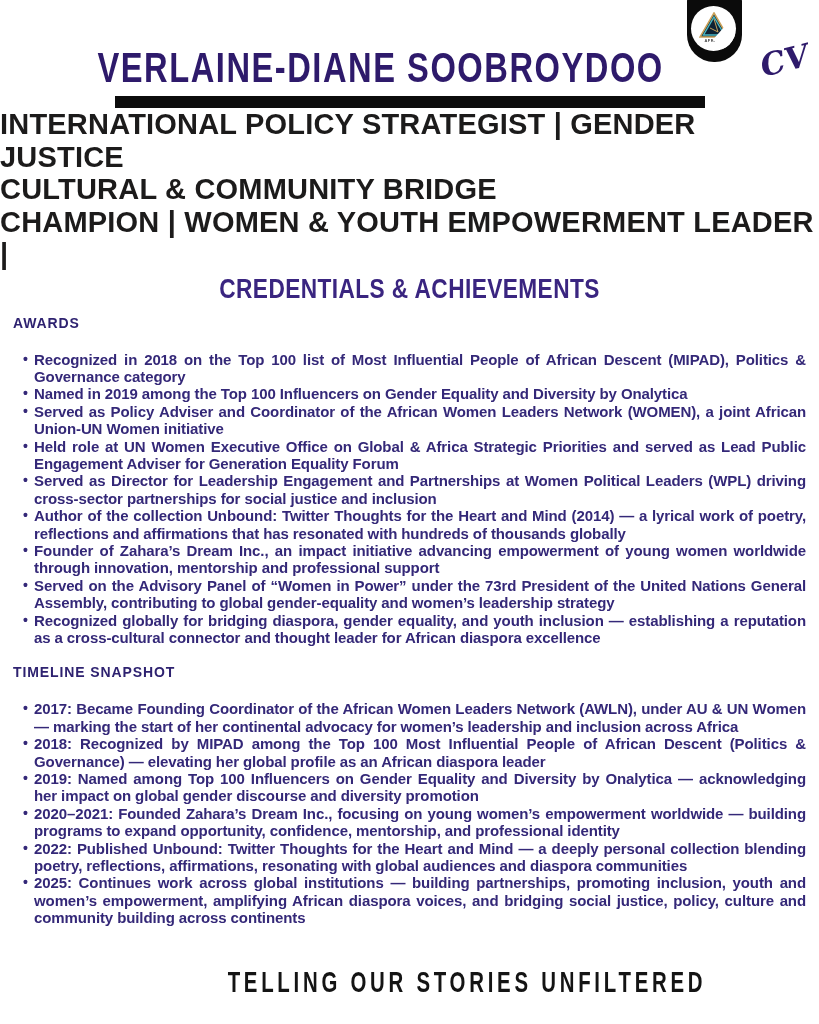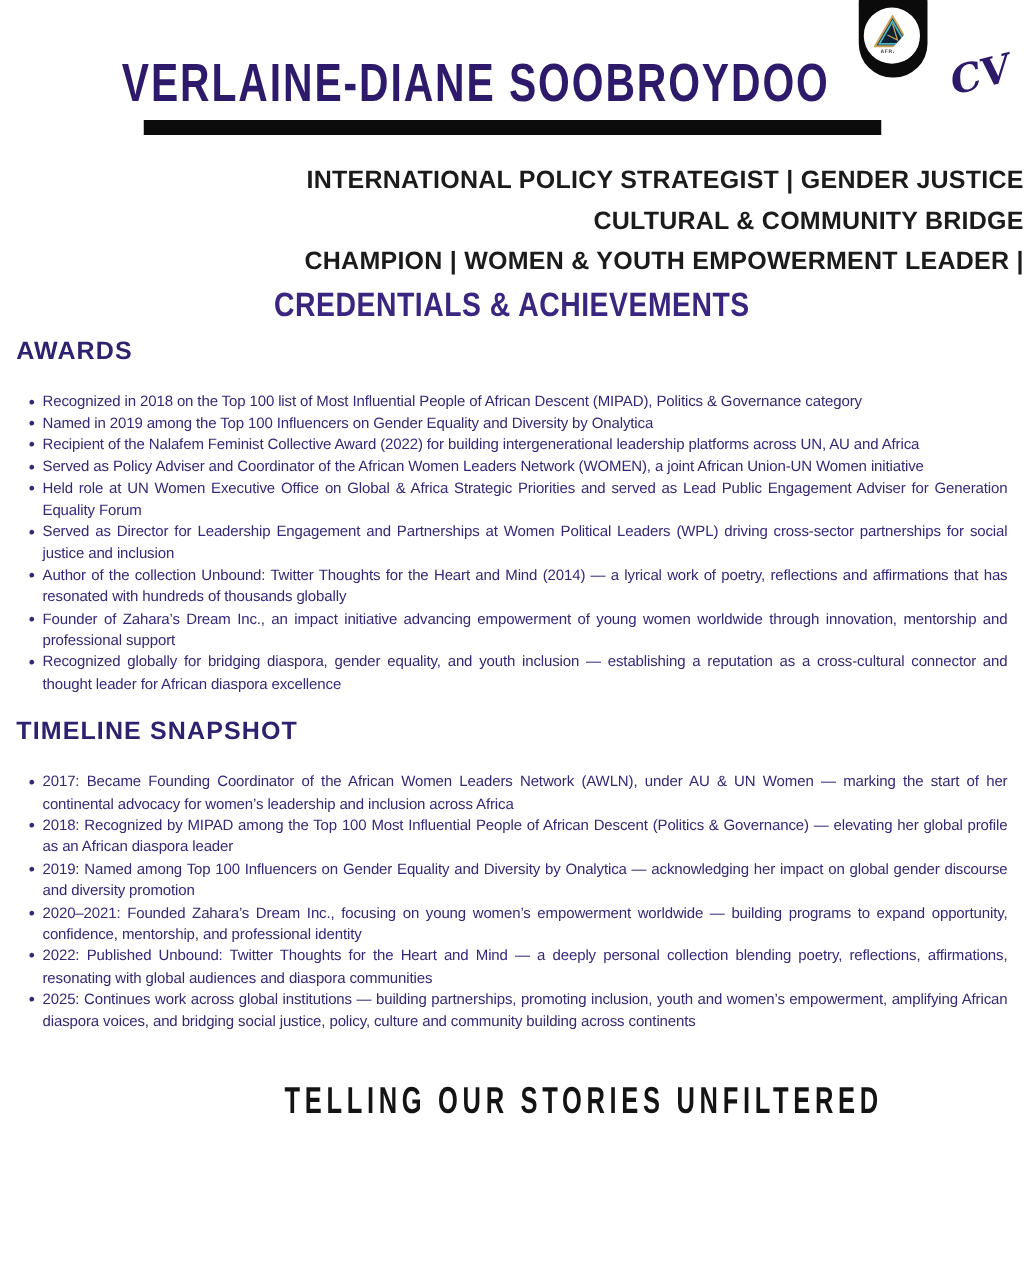--- a/index.html
+++ b/index.html
@@ -45,46 +45,46 @@
   }
   .cv-mark{
     display:inline-block;vertical-align:middle;margin-left:4px;
     color:var(--title-purple);
     font-family:"DejaVu Serif",serif;font-style:italic;font-weight:bold;
     font-size:31px;line-height:1;
     transform:rotate(-14deg) translateY(-7px);
   }
   .title-bar{width:590px;height:12px;background:var(--bar-black);margin:7px auto 0;}
   .subtitle{
-    margin-top:20px;text-align:right;
-    font-size:20px;font-weight:bold;color:var(--subtitle-black);
+    margin-top:0;text-align:left;
+    font-size:29px;font-weight:bold;color:var(--subtitle-black);
     line-height:32.5px;letter-spacing:0.2px;
   }
   .credentials{
     margin-top:5px;text-align:center;white-space:nowrap;
   }
   .credentials span{
     display:inline-block;font-size:27px;font-weight:bold;color:#3a2580;
     letter-spacing:0.5px;transform:scaleX(0.84);transform-origin:center;line-height:1;
   }
   
   .content{padding:0 13px;}
   .section-heading{
-    margin:0;font-size:20px;font-weight:bold;color:var(--heading-purple);
+    margin:0;font-size:14px;font-weight:bold;color:var(--heading-purple);
     letter-spacing:0.9px;
   }
   .section-awards .section-heading{margin-top:12px;}
   .section-timeline .section-heading{margin-top:18px;}
   ul.bullets{
     list-style:none;margin:20px 0 0 0;padding:0 0 0 12px;
   }
   ul.bullets li{
     position:relative;padding-left:9px;
     text-align:justify;
-    font-size:12px;font-weight:normal;color:var(--body-purple);
+    font-size:15px;font-weight:bold;color:var(--body-purple);
     line-height:17.4px;letter-spacing:-0.1px;
   }
   ul.bullets li::before{
     content:"\2022";position:absolute;left:-2px;top:0;font-size:14px;
   }
   
   .footer{margin-top:40px;text-align:right;white-space:nowrap;}
   .footer span{
     display:inline-block;font-size:30px;font-weight:bold;color:var(--footer-black);
     letter-spacing:5.5px;transform:scaleX(0.68);transform-origin:center;line-height:1;
@@ -120,26 +120,26 @@
     <span>CREDENTIALS &amp; ACHIEVEMENTS</span>
   </div>
 </header>
 
 <main class="content">
   <section class="section-awards">
     <h2 class="section-heading">AWARDS</h2>
     <ul class="bullets">
         <li>Recognized in 2018 on the Top 100 list of Most Influential People of African Descent (MIPAD), Politics &amp; Governance category</li>
         <li>Named in 2019 among the Top 100 Influencers on Gender Equality and Diversity by Onalytica</li>
-        <li>Recipient of the Nalafem Feminist Collective Award (2022) for building intergenerational leadership platforms across UN, AU and Africa</li>
         <li>Served as Policy Adviser and Coordinator of the African Women Leaders Network (WOMEN), a joint African Union-UN Women initiative</li>
         <li>Held role at UN Women Executive Office on Global &amp; Africa Strategic Priorities and served as Lead Public Engagement Adviser for Generation Equality Forum</li>
         <li>Served as Director for Leadership Engagement and Partnerships at Women Political Leaders (WPL)  driving cross-sector partnerships for social justice and inclusion</li>
         <li>Author of the collection Unbound: Twitter Thoughts for the Heart and Mind (2014) — a lyrical work of poetry, reflections and affirmations that has resonated with hundreds of thousands globally</li>
         <li>Founder of Zahara’s Dream Inc., an impact initiative advancing empowerment of young women worldwide through innovation, mentorship and professional support</li>
+        <li>Served on the Advisory Panel of “Women in Power” under the 73rd President of the United Nations General Assembly, contributing to global gender-equality and women’s leadership strategy</li>
         <li>Recognized globally for bridging diaspora, gender equality, and youth inclusion — establishing a reputation as a cross-cultural connector and thought leader for African diaspora excellence</li>
       </ul>
   </section>
 
   <section class="section-timeline">
     <h2 class="section-heading">TIMELINE SNAPSHOT</h2>
     <ul class="bullets">
         <li>2017: Became Founding Coordinator of the African Women Leaders Network (AWLN), under AU &amp; UN Women — marking the start of her continental advocacy for women’s leadership and inclusion across Africa</li>
         <li>2018: Recognized by MIPAD among the Top 100 Most Influential People of African Descent (Politics &amp; Governance) — elevating her global profile as an African diaspora leader</li>
         <li>2019: Named among Top 100 Influencers on Gender Equality and Diversity by Onalytica — acknowledging her impact on global gender discourse and diversity promotion</li>

